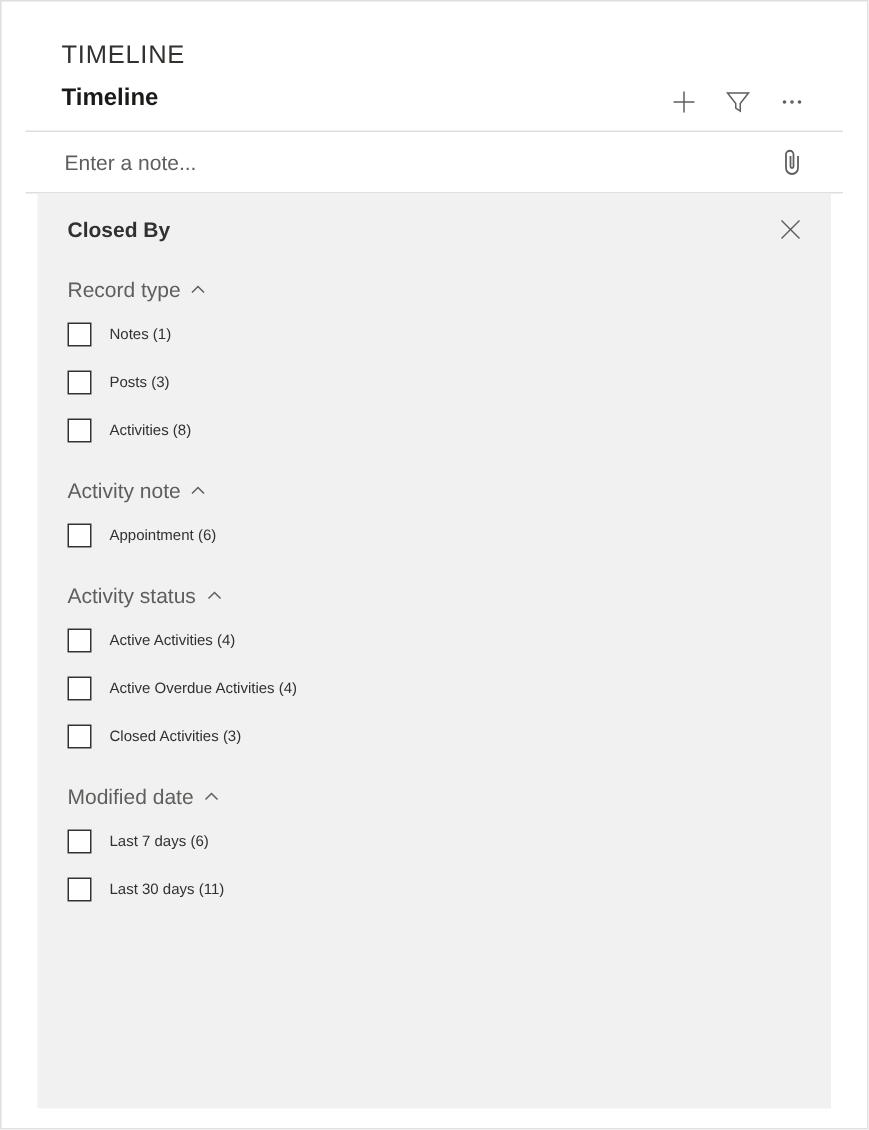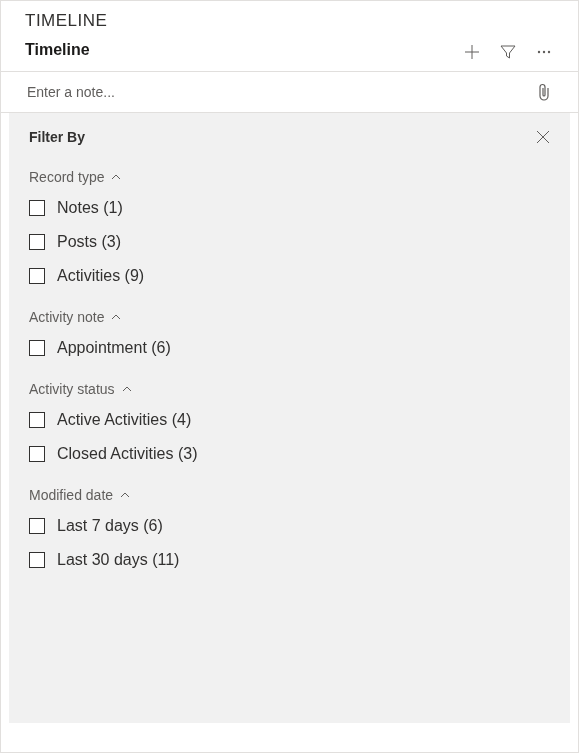--- a/index.html
+++ b/index.html
@@ -7,21 +7,21 @@
     margin: 0;
     font-family: "Segoe UI", Arial, sans-serif;
     background: #ffffff;
     color: #323130;
   }
   .card {
     width: 579px;
     height: 753px;
     border: 1px solid #e1dfdd;
     background: #ffffff;
-    padding: 0;
+    padding: 16px;
     overflow: hidden;
   }
   .card-header {
     padding: 10px 24px 6px 24px;
     font-size: 17px;
     letter-spacing: 0.5px;
     color: #323130;
     font-weight: 400;
   }
   .subheader-row {
@@ -110,21 +110,21 @@
   .options {
     margin-top: 14px;
     display: flex;
     flex-direction: column;
     gap: 16px;
   }
   .option {
     display: flex;
     align-items: center;
     gap: 12px;
-    font-size: 16px;
+    font-size: 10px;
     color: #323130;
     cursor: pointer;
   }
   .checkbox {
     width: 16px;
     height: 16px;
     border: 1px solid #323130;
     background: #ffffff;
     flex-shrink: 0;
   }
@@ -164,21 +164,21 @@
     <input class="note-input" type="text" placeholder="Enter a note..." style="">
     <span class="icon-btn attach-icon">
       <svg width="18" height="20" viewBox="0 0 18 20" fill="none" stroke="currentColor" stroke-width="1.2">
         <path d="M13 6 V14 a4 4 0 0 1 -8 0 V5 a2.5 2.5 0 0 1 5 0 V13 a1 1 0 0 1 -2 0 V6"></path>
       </svg>
     </span>
   </div>
 
   <div class="filter-panel">
     <div class="filter-header-row">
-      <div class="filter-title">Filter By</div>
+      <div class="filter-title">Closed By</div>
       <span class="close-btn">
         <svg width="14" height="14" viewBox="0 0 14 14" fill="none" stroke="currentColor" stroke-width="1">
           <line x1="1" y1="1" x2="13" y2="13"></line>
             <line x1="13" y1="1" x2="1" y2="13"></line>
         </svg>
       </span>
     </div>
 
     <div id="groups-container">
         <div class="group">
@@ -194,21 +194,21 @@
             <label class="option">
               <span class="checkbox"></span>
               <span>Notes (1)</span>
             </label>
             <label class="option">
               <span class="checkbox"></span>
               <span>Posts (3)</span>
             </label>
             <label class="option">
               <span class="checkbox"></span>
-              <span>Activities (9)</span>
+              <span>Activities (8)</span>
             </label>
           </div>
         </div>
         <div class="group">
           <div class="group-header">
             <span>Activity note</span>
             <span class="chevron">
               <svg width="12" height="12" viewBox="0 0 12 12" fill="none" stroke="currentColor" stroke-width="1">
                 <polyline points="2,8 6,4 10,8"></polyline>
               </svg>
@@ -227,20 +227,24 @@
             <span class="chevron">
               <svg width="12" height="12" viewBox="0 0 12 12" fill="none" stroke="currentColor" stroke-width="1">
                 <polyline points="2,8 6,4 10,8"></polyline>
               </svg>
             </span>
           </div>
           <div class="options">
             <label class="option">
               <span class="checkbox"></span>
               <span>Active Activities (4)</span>
+            </label>
+            <label class="option">
+              <span class="checkbox"></span>
+              <span>Active Overdue Activities (4)</span>
             </label>
             <label class="option">
               <span class="checkbox"></span>
               <span>Closed Activities (3)</span>
             </label>
           </div>
         </div>
         <div class="group">
           <div class="group-header">
             <span>Modified date</span>

